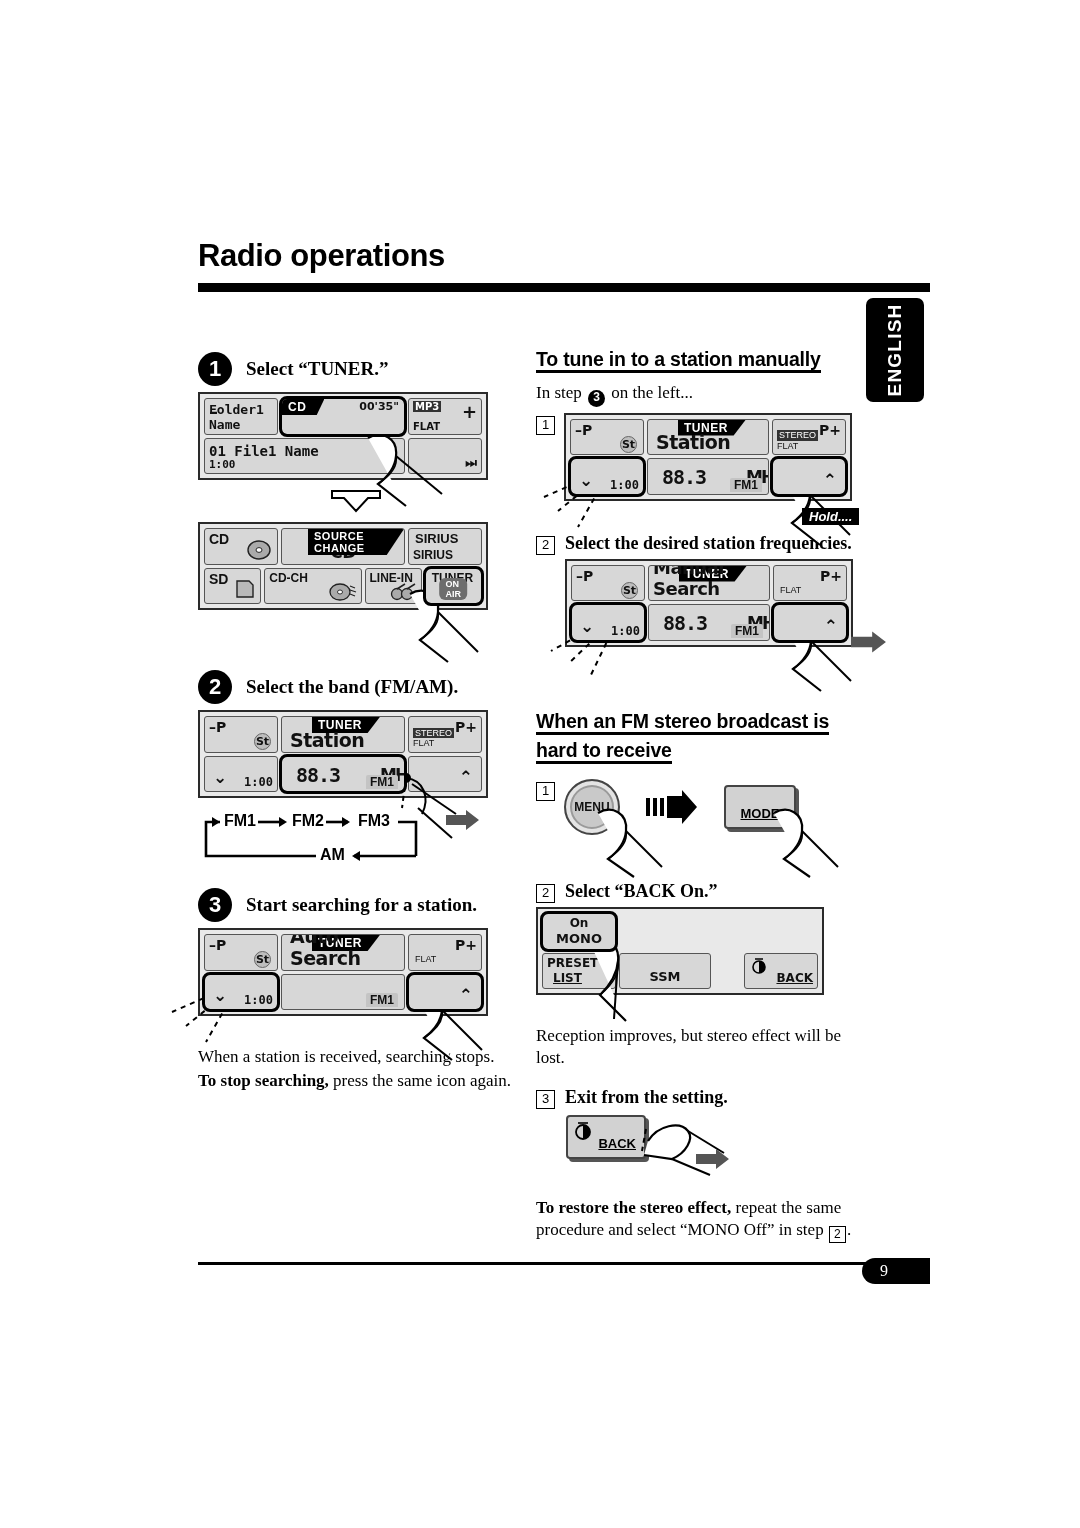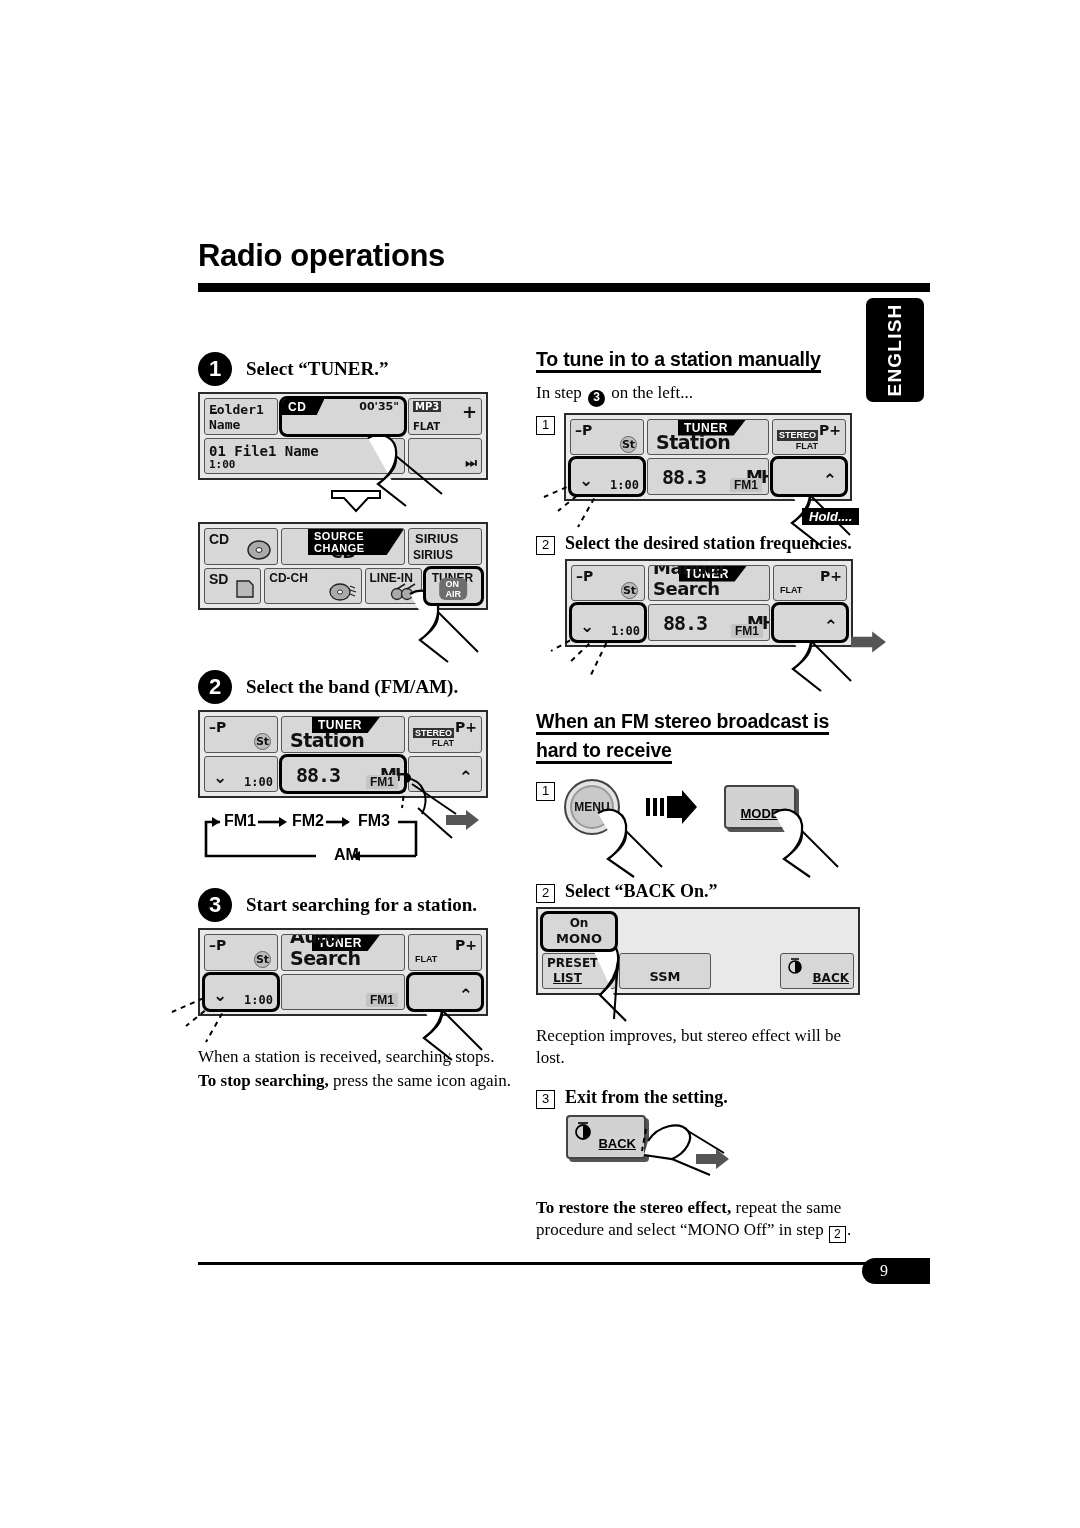--- a/index.html
+++ b/index.html
@@ -168,22 +168,22 @@
     border-radius:2px 2px 0 0;
   }
   .freq {
     font-family:"DejaVu Sans Mono", monospace;
     font-size:20px; font-weight:bold; letter-spacing:-1px;
   }
   .unit { font-weight:bold; font-size:17px; margin-left:8px; letter-spacing:-2px; }
   .chev { font-size:17px; font-weight:bold; }
   .stereo-flat {
     font-family:"Liberation Sans", sans-serif;
-    font-size:9px; font-weight:bold; line-height:1.15;
-    text-align:right;
+    font-size:9px; font-weight:normal; line-height:1.15;
+    text-align:left;
   }
   .stereo-flat .s1 { background:#333; color:#fff; padding:0 2px; display:inline-block; }
 
   
   .down-arrow {
     width:56px; height:24px; margin:9px auto;
     position:relative;
   }
   .down-arrow svg { display:block; }
 
@@ -418,21 +418,21 @@
         <path d="M128 12 L150 12" stroke="#000" stroke-width="2.6"></path>
         <path d="M152 12 l-8 -5 l0 10 z" fill="#000"></path>
         <path d="M200 12 L218 12 L218 46" fill="none" stroke="#000" stroke-width="2.6"></path>
         <path d="M218 46 L156 46" stroke="#000" stroke-width="2.6"></path>
         <path d="M154 46 l8 -5 l0 10 z" fill="#000"></path>
         <path d="M8 18 L8 46 L118 46" fill="none" stroke="#000" stroke-width="2.6"></path>
       </svg>
       <span style="position:absolute;left:26px;top:2px;">FM1</span>
       <span style="position:absolute;left:94px;top:2px;">FM2</span>
       <span style="position:absolute;left:160px;top:2px;">FM3</span>
-      <span style="position:absolute;left:136px;top:36px;">AM</span>
+      <span style="position:absolute;left:122px;top:36px;">AM</span>
       <svg style="position:absolute;left:248px;top:0px;" class="right-arrow" viewBox="0 0 34 20">
         <path d="M0 5 L20 5 L20 0 L33 10 L20 20 L20 15 L0 15 Z" fill="#555"></path>
       </svg>
     </div>
 
     <div class="step-row" style="margin-top:14px;">
       <div class="step-num">3</div>
       <div class="step-label">Start searching for a station.</div>
     </div>
 
@@ -628,21 +628,21 @@
         </div>
       </div>
     </div>
 
     
     <div class="substep-row" style="margin-top:46px;">
       <div class="sq-num">2</div>
       <div class="substep-label">Select “BACK On.”</div>
     </div>
 
-    <div class="lcd" style="width:324px;height:88px;margin-left:0px;">
+    <div class="lcd" style="width:288px;height:88px;margin-left:0px;">
       <div class="lcd-row" style="height:38px;">
         <div class="key small hilite">
           <span style="position:absolute;left:50%;top:2px;transform:translateX(-50%);font-size:12px;">On</span>
           <span style="position:absolute;left:50%;bottom:3px;transform:translateX(-50%);font-size:13px;">MONO</span>
         </div>
         <div class="mono-panel-fill"></div>
       </div>
       <div class="lcd-row" style="height:38px;">
         <div class="key small">
           <span style="position:absolute;left:4px;top:2px;font-size:12px;">PRESET</span>

